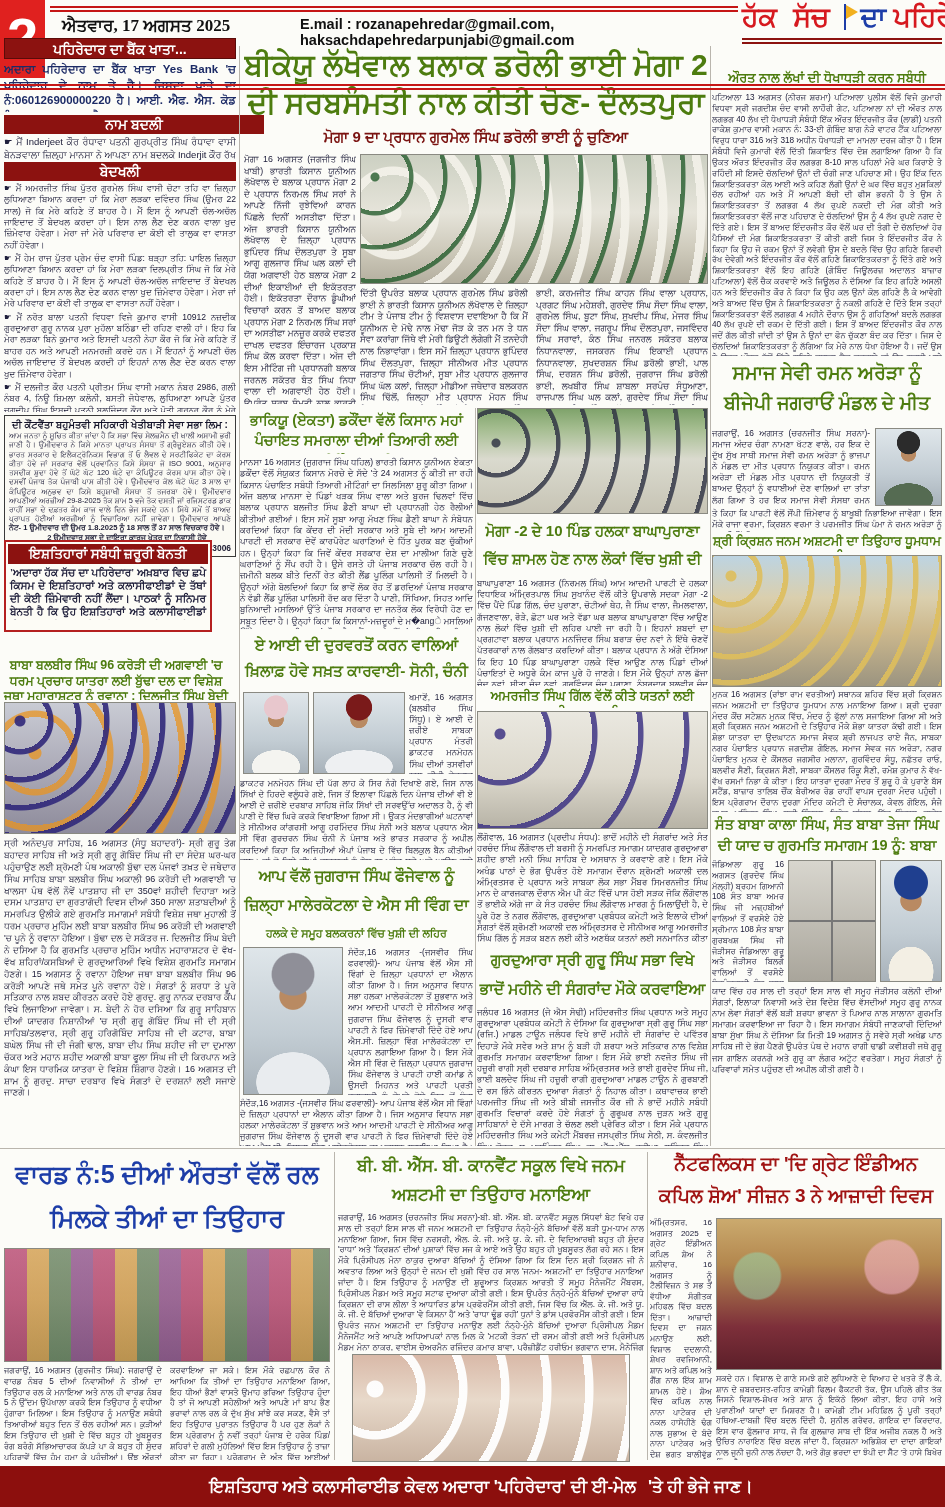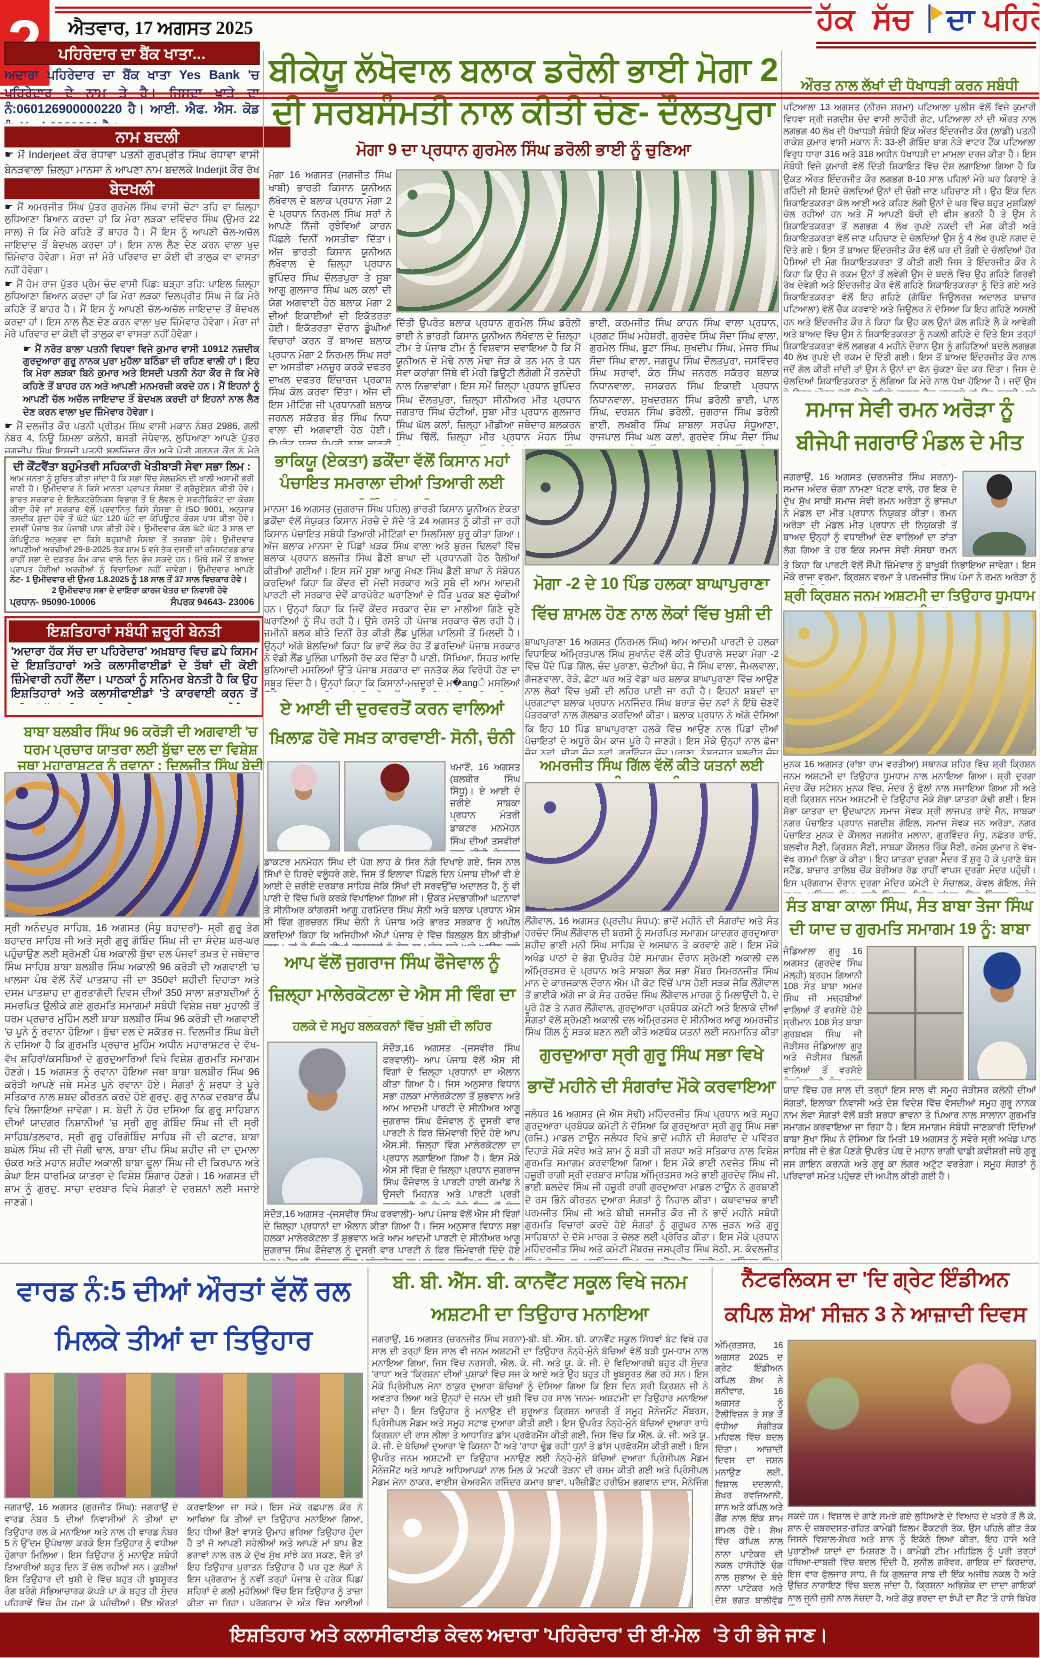--- a/index.html
+++ b/index.html
@@ -61,64 +61,65 @@
 </head>
 <body>
 
 <div class="page">
 
   <div class="abs" style="left:0;top:0;width:45px;height:78px;background:#e0211f;color:#fff;
               font-size:56px;font-weight:bold;text-align:center;line-height:76px;">2</div>
   <div class="abs redline" style="left:50px;top:6px;width:688px;"></div>
   <div class="abs redline" style="left:50px;top:10px;width:688px;"></div>
   <div class="abs" style="left:62px;top:16px;width:250px;font-family:'Liberation Serif',serif;font-size:17px;font-weight:bold;color:#111;">ਐਤਵਾਰ, 17 ਅਗਸਤ 2025</div>
+  <div class="abs" style="left:300px;top:16px;width:440px;font-size:14.5px;font-weight:bold;color:#111;">E.mail : rozanapehredar@gmail.com, haksachdapehredarpunjabi@gmail.com</div>
   <div class="abs" style="left:742px;top:2px;width:200px;height:34px;text-align:right;font-weight:bold;font-size:27px;white-space:nowrap;">
     <span style="color:#d6191f;font-family:Liberation Mono, monospace;">ਹੱਕ ਸੱਚ</span>
     <span class="flag"><span class="pole"></span><span class="pennant"></span></span>
     <span style="color:#1d3da8;">ਦਾ</span>
     <span style="color:#d6191f;">ਪਹਿਰੇਦਾਰ</span>
   </div>
   <div class="abs redline" style="left:742px;top:38px;width:200px;background:#8c1210;"></div>
   <div class="abs redline" style="left:742px;top:42px;width:200px;background:#8c1210;"></div>
 
   <div class="abs bar" style="left:4px;top:38px;width:232px;height:21px;font-size:14px;line-height:21px;border:1px solid #5a0c0a;">ਪਹਿਰੇਦਾਰ ਦਾ ਬੈਂਕ ਖਾਤਾ...</div>
   <div class="abs" style="left:4px;top:62px;width:232px;height:50px;font-size:11.5px;font-weight:bold;color:#1c2b66;line-height:1.35;text-align:justify;overflow:hidden;">ਅਦਾਰਾ ਪਹਿਰੇਦਾਰ ਦਾ ਬੈਂਕ ਖਾਤਾ Yes Bank 'ਚ ਪਹਿਰੇਦਾਰ ਦੇ ਨਾਮ ਤੇ ਹੈ। ਜਿਸਦਾ ਖਾਤੇ ਦਾ ਨੰ:060126900000220 ਹੈ। ਆਈ. ਐਫ. ਐਸ. ਕੋਡ ਨੰ: Yesb0000601 ਹੈ।</div>
 
   <div class="abs bar" style="left:4px;top:115px;width:260px;height:19px;font-size:14px;line-height:19px;">ਨਾਮ ਬਦਲੀ</div>
   <div class="abs bt" style="left:4px;top:136px;width:232px;height:24px;font-size:9.5px;">☛ ਮੈਂ Inderjeet ਕੌਰ ਰੰਧਾਵਾ ਪਤਨੀ ਗੁਰਪ੍ਰੀਤ ਸਿੰਘ ਰੰਧਾਵਾ ਵਾਸੀ ਬੇਨੜਵਾਲਾ ਜ਼ਿਲ੍ਹਾ ਮਾਨਸਾ ਨੇ ਆਪਣਾ ਨਾਮ ਬਦਲਕੇ Inderjit ਕੌਰ ਰੱਖ ਲਿਆ ਹੈ।</div>
 
   <div class="abs bar" style="left:4px;top:162px;width:232px;height:19px;font-size:14px;line-height:19px;">ਬੇਦਖਲੀ</div>
   <div class="abs bt" style="left:4px;top:183px;width:232px;height:229px;font-size:8.6px;">
     <p style="margin:0 0 2px 0;">☛ ਮੈਂ ਅਮਰਜੀਤ ਸਿੰਘ ਪੁੱਤਰ ਗੁਰਮੇਲ ਸਿੰਘ ਵਾਸੀ ਚੋਟਾ ਤਹਿ ਵਾ ਜ਼ਿਲ੍ਹਾ ਲੁਧਿਆਣਾ ਬਿਆਨ ਕਰਦਾ ਹਾਂ ਕਿ ਮੇਰਾ ਲੜਕਾ ਦਵਿੰਦਰ ਸਿੰਘ (ਉਮਰ 22 ਸਾਲ) ਜੋ ਕਿ ਮੇਰੇ ਕਹਿਣੇ ਤੋਂ ਬਾਹਰ ਹੈ। ਮੈਂ ਇਸ ਨੂੰ ਆਪਣੀ ਚੱਲ-ਅਚੱਲ ਜਾਇਦਾਦ ਤੋਂ ਬੇਦਖਲ ਕਰਦਾ ਹਾਂ। ਇਸ ਨਾਲ ਲੈਣ ਦੇਣ ਕਰਨ ਵਾਲਾ ਖੁਦ ਜ਼ਿੰਮੇਵਾਰ ਹੋਵੇਗਾ। ਮੇਰਾ ਜਾਂ ਮੇਰੇ ਪਰਿਵਾਰ ਦਾ ਕੋਈ ਵੀ ਤਾਲੁਕ ਵਾ ਵਾਸਤਾ ਨਹੀਂ ਹੋਵੇਗਾ।</p>
     <p style="margin:0 0 2px 0;">☛ ਮੈਂ ਹੇਮ ਰਾਜ ਪੁੱਤਰ ਪ੍ਰੇਮ ਚੰਦ ਵਾਸੀ ਪਿੰਡ: ਥੜ੍ਹਾ ਤਹਿ: ਪਾਇਲ ਜ਼ਿਲ੍ਹਾ ਲੁਧਿਆਣਾ ਬਿਆਨ ਕਰਦਾ ਹਾਂ ਕਿ ਮੇਰਾ ਲੜਕਾ ਦਿਲਪ੍ਰੀਤ ਸਿੰਘ ਜੋ ਕਿ ਮੇਰੇ ਕਹਿਣੇ ਤੋਂ ਬਾਹਰ ਹੈ। ਮੈਂ ਇਸ ਨੂੰ ਆਪਣੀ ਚੱਲ-ਅਚੱਲ ਜਾਇਦਾਦ ਤੋਂ ਬੇਦਖਲ ਕਰਦਾ ਹਾਂ। ਇਸ ਨਾਲ ਲੈਣ ਦੇਣ ਕਰਨ ਵਾਲਾ ਖੁਦ ਜ਼ਿੰਮੇਵਾਰ ਹੋਵੇਗਾ। ਮੇਰਾ ਜਾਂ ਮੇਰੇ ਪਰਿਵਾਰ ਦਾ ਕੋਈ ਵੀ ਤਾਲੁਕ ਵਾ ਵਾਸਤਾ ਨਹੀਂ ਹੋਵੇਗਾ।</p>
-    <p style="margin:0 0 2px 17px;font-weight:bold;">☛ ਮੈਂ ਨਰੋਤ ਬਾਲਾ ਪਤਨੀ ਵਿਧਵਾ ਵਿਜੇ ਕੁਮਾਰ ਵਾਸੀ 10912 ਨਜ਼ਦੀਕ ਗੁਰਦੁਆਰਾ ਗੁਰੂ ਨਾਨਕ ਪੁਰਾ ਮੁਹੱਲਾ ਬਠਿੰਡਾ ਦੀ ਰਹਿਣ ਵਾਲੀ ਹਾਂ। ਇਹ ਕਿ ਮੇਰਾ ਲੜਕਾ ਬਿਨੇ ਕੁਮਾਰ ਅਤੇ ਇਸਦੀ ਪਤਨੀ ਨੇਹਾ ਕੌਰ ਜੋ ਕਿ ਮੇਰੇ ਕਹਿਣੇ ਤੋਂ ਬਾਹਰ ਹਨ ਅਤੇ ਆਪਣੀ ਮਨਮਰਜ਼ੀ ਕਰਦੇ ਹਨ। ਮੈਂ ਇਹਨਾਂ ਨੂੰ ਆਪਣੀ ਚੱਲ ਅਚੱਲ ਜਾਇਦਾਦ ਤੋਂ ਬੇਦਖਲ ਕਰਦੀ ਹਾਂ ਇਹਨਾਂ ਨਾਲ ਲੈਣ ਦੇਣ ਕਰਨ ਵਾਲਾ ਖੁਦ ਜ਼ਿੰਮੇਵਾਰ ਹੋਵੇਗਾ।</p>
+    <p style="margin:0 0 2px 0;">☛ ਮੈਂ ਨਰੋਤ ਬਾਲਾ ਪਤਨੀ ਵਿਧਵਾ ਵਿਜੇ ਕੁਮਾਰ ਵਾਸੀ 10912 ਨਜ਼ਦੀਕ ਗੁਰਦੁਆਰਾ ਗੁਰੂ ਨਾਨਕ ਪੁਰਾ ਮੁਹੱਲਾ ਬਠਿੰਡਾ ਦੀ ਰਹਿਣ ਵਾਲੀ ਹਾਂ। ਇਹ ਕਿ ਮੇਰਾ ਲੜਕਾ ਬਿਨੇ ਕੁਮਾਰ ਅਤੇ ਇਸਦੀ ਪਤਨੀ ਨੇਹਾ ਕੌਰ ਜੋ ਕਿ ਮੇਰੇ ਕਹਿਣੇ ਤੋਂ ਬਾਹਰ ਹਨ ਅਤੇ ਆਪਣੀ ਮਨਮਰਜ਼ੀ ਕਰਦੇ ਹਨ। ਮੈਂ ਇਹਨਾਂ ਨੂੰ ਆਪਣੀ ਚੱਲ ਅਚੱਲ ਜਾਇਦਾਦ ਤੋਂ ਬੇਦਖਲ ਕਰਦੀ ਹਾਂ ਇਹਨਾਂ ਨਾਲ ਲੈਣ ਦੇਣ ਕਰਨ ਵਾਲਾ ਖੁਦ ਜ਼ਿੰਮੇਵਾਰ ਹੋਵੇਗਾ।</p>
     <p style="margin:0 0 2px 0;">☛ ਮੈਂ ਦਲਜੀਤ ਕੌਰ ਪਤਨੀ ਪ੍ਰੀਤਮ ਸਿੰਘ ਵਾਸੀ ਮਕਾਨ ਨੰਬਰ 2986, ਗਲੀ ਨੰਬਰ 4, ਨਿਊ ਸ਼ਿਮਲਾ ਕਲੋਨੀ, ਬਸਤੀ ਜੋਧੇਵਾਲ, ਲੁਧਿਆਣਾ ਆਪਣੇ ਪੁੱਤਰ ਜਗਦੀਪ ਸਿੰਘ ਇਸਦੀ ਪਤਨੀ ਬਲਜਿੰਦਰ ਕੌਰ ਅਤੇ ਪੋਤੀ ਗੁਰਨੂਰ ਕੌਰ ਨੂੰ ਮੇਰੇ ਨਾਲ ਲੜਾਈ ਝਗੜੇ ਕਰਨ ਅਤੇ ਕਹਿਣੇ ਤੋਂ ਬਾਹਰ ਹੋਣ ਕਰਕੇ ਆਪਣੀ ਚੱਲ ਅਚੱਲ ਜਾਇਦਾਦ ਤੋਂ ਬੇਦਖਲ ਕਰਦੀ ਹਾਂ। ਇਹਨਾਂ ਨਾਲ ਲੈਣ ਦੇਣ ਕਰਨ ਵਾਲਾ ਖੁਦ ਜ਼ਿੰਮੇਵਾਰ ਹੋਵੇਗਾ। ਮੇਰੀ ਅਤੇ ਮੇਰੇ ਪਰਿਵਾਰ ਦੀ ਕੋਈ ਜ਼ਿੰਮੇਵਾਰੀ ਨਹੀਂ ਹੋਵੇਗੀ।</p>
 
   </div>
 
   <div class="abs coopbox" style="left:4px;top:415px;width:232px;height:142px;padding:3px 4px;">
     <div style="font-size:10px;font-weight:bold;text-align:center;color:#14142a;">ਦੀ ਕੌਂਟਵੈਂਤਾ ਬਹੁਮੰਤਵੀ ਸਹਿਕਾਰੀ ਖੇਤੀਬਾੜੀ ਸੇਵਾ ਸਭਾ ਲਿਮ :</div>
     <div class="bt" style="font-size:7.4px;height:92px;line-height:1.25;">ਆਮ ਜਨਤਾ ਨੂੰ ਸੂਚਿਤ ਕੀਤਾ ਜਾਂਦਾ ਹੈ ਕਿ ਸਭਾ ਵਿੱਚ ਸੇਲਜ਼ਮੈਨ ਦੀ ਖਾਲੀ ਅਸਾਮੀ ਭਰੀ ਜਾਣੀ ਹੈ। ਉਮੀਦਵਾਰ ਨੇ ਕਿਸੇ ਮਾਨਤਾ ਪ੍ਰਾਪਤ ਸੰਸਥਾ ਤੋਂ ਗ੍ਰੈਜੂਏਸ਼ਨ ਕੀਤੀ ਹੋਵੇ। ਭਾਰਤ ਸਰਕਾਰ ਦੇ ਇਲੈਕਟ੍ਰੋਨਿਕਸ ਵਿਭਾਗ ਤੋਂ ਓ ਲੈਵਲ ਦੇ ਸਰਟੀਫਿਕੇਟ ਦਾ ਕੋਰਸ ਕੀਤਾ ਹੋਵੇ ਜਾਂ ਸਰਕਾਰ ਵੱਲੋਂ ਪ੍ਰਵਾਨਿਤ ਕਿਸੇ ਸੰਸਥਾ ਜੋ ISO 9001, ਅਨੁਸਾਰ ਤਸਦੀਕ ਸ਼ੁਦਾ ਹੋਵੇ ਤੋਂ ਘੱਟੋ ਘੱਟ 120 ਘੰਟੇ ਦਾ ਕੰਪਿਊਟਰ ਕੋਰਸ ਪਾਸ ਕੀਤਾ ਹੋਵੇ। ਦਸਵੀਂ ਪੰਜਾਬ ਤੱਕ ਪੰਜਾਬੀ ਪਾਸ ਕੀਤੀ ਹੋਵੇ। ਉਮੀਦਵਾਰ ਕੋਲ ਘੱਟੋ ਘੱਟ 3 ਸਾਲ ਦਾ ਕੰਪਿਊਟਰ ਅਨੁਭਵ ਦਾ ਕਿਸੇ ਬਹੁਸ਼ਾਖੀ ਸੰਸਥਾ ਤੋਂ ਤਜਰਬਾ ਹੋਵੇ। ਉਮੀਦਵਾਰ ਆਪਣੀਆਂ ਅਰਜ਼ੀਆਂ 29-8-2025 ਤੱਕ ਸ਼ਾਮ 5 ਵਜੇ ਤੱਕ ਦਸਤੀ ਜਾਂ ਰਜਿਸਟਰਡ ਡਾਕ ਰਾਹੀਂ ਸਭਾ ਦੇ ਦਫ਼ਤਰ ਕੰਮ ਕਾਜ ਵਾਲੇ ਦਿਨ ਭੇਜ ਸਕਦੇ ਹਨ। ਮਿੱਥੇ ਸਮੇਂ ਤੋਂ ਬਾਅਦ ਪ੍ਰਾਪਤ ਹੋਈਆਂ ਅਰਜ਼ੀਆਂ ਨੂੰ ਵਿਚਾਰਿਆ ਨਹੀਂ ਜਾਵੇਗਾ। ਉਮੀਦਵਾਰ ਆਪਣੇ ਦਸਤਾਵੇਜ਼ਾਂ ਦੀ ਖਾਸ ਕਾਪੀ ਅਤੇ ਇੱਕ ਅਟੈਸਟਡ ਕਾਪੀ ਮਿਤੀ 3-9-2025 ਨੂੰ ਸਵੇਰੇ 11 ਵਜੇ ਸਭਾ ਦੇ ਦਫਤਰ ਵਿਖੇ ਹਾਜ਼ਰ ਹੋ ਕੇ ਭਰਤੀ ਸਬੰਧੀ ਸਿਲੈਕਸ਼ਨ ਕਮੇਟੀ ਦਾ ਫੈਸਲਾ ਅੰਤਿਮ ਹੋਵੇਗਾ।</div>
     <div style="font-size:7.6px;font-weight:bold;">ਨੋਟ- 1 ਉਮੀਦਵਾਰ ਦੀ ਉਮਰ 1.8.2025 ਨੂੰ 18 ਸਾਲ ਤੋਂ 37 ਸਾਲ ਵਿਚਕਾਰ ਹੋਵੇ।</div>
     <div style="font-size:7.6px;font-weight:bold;text-indent:14px;text-align:center;">2 ਉਮੀਦਵਾਰ ਸਭਾ ਦੇ ਦਾਇਰਾ ਕਾਰਜ ਖੇਤਰ ਦਾ ਨਿਵਾਸੀ ਹੋਵੇ</div>
     <div style="display:flex;justify-content:space-between;font-size:8.4px;font-weight:bold;">
       <span>ਪ੍ਰਧਾਨ- 95090-10006</span>
       <span>ਸੰਪਰਕ 94643- 23006</span>
     </div>
   </div>
 
-  <div class="abs adbox" style="left:4px;top:560px;width:236px;height:92px;">
+  <div class="abs adbox" style="left:4px;top:540px;width:208px;height:92px;font-family:Liberation Serif, serif;">
     <div class="bar" style="height:20px;font-size:13.5px;line-height:20px;margin:2px;">ਇਸ਼ਤਿਹਾਰਾਂ ਸਬੰਧੀ ਜ਼ਰੂਰੀ ਬੇਨਤੀ</div>
     <div class="bt" style="font-size:10.5px;font-weight:bold;padding:0 4px;height:54px;line-height:1.25;">
       <span>'ਅਦਾਰਾ ਹੱਕ ਸੱਚ ਦਾ ਪਹਿਰੇਦਾਰ' ਅਖ਼ਬਾਰ ਵਿਚ ਛਪੇ ਕਿਸਮ ਦੇ ਇਸ਼ਤਿਹਾਰਾਂ ਅਤੇ ਕਲਾਸੀਫਾਈਡਾਂ ਦੇ ਤੱਥਾਂ ਦੀ ਕੋਈ ਜ਼ਿੰਮੇਵਾਰੀ ਨਹੀਂ ਲੈਂਦਾ। ਪਾਠਕਾਂ ਨੂੰ ਸਨਿਮਰ ਬੇਨਤੀ ਹੈ ਕਿ ਉਹ ਇਸ਼ਤਿਹਾਰਾਂ ਅਤੇ ਕਲਾਸੀਫਾਈਡਾਂ 'ਤੇ ਕਾਰਵਾਈ ਕਰਨ ਤੋਂ ਪਹਿਲਾਂ ਤੱਥਾਂ ਦੀ ਪੁਸ਼ਟੀ ਕਰ ਲੈਣ।</span>
       <span style="float:right;font-weight:bold;">- ਮੈਨੇਜਰ</span>
     </div>
   </div>
 
-  <div class="abs hl" style="left:12px;top:658px;width:232px;height:42px;font-size:12.5px;line-height:1.25;">ਬਾਬਾ ਬਲਬੀਰ ਸਿੰਘ 96 ਕਰੋੜੀ ਦੀ ਅਗਵਾਈ 'ਚ ਧਰਮ ਪ੍ਰਚਾਰ ਯਾਤਰਾ ਲਈ ਬੁੱਢਾ ਦਲ ਦਾ ਵਿਸ਼ੇਸ਼ ਜਥਾ ਮਹਾਰਾਸ਼ਟਰ ਨੂੰ ਰਵਾਨਾ : ਦਿਲਜੀਤ ਸਿੰਘ ਬੇਦੀ</div>
+  <div class="abs hl" style="left:0;top:658px;width:232px;height:42px;font-size:12.5px;line-height:1.25;">ਬਾਬਾ ਬਲਬੀਰ ਸਿੰਘ 96 ਕਰੋੜੀ ਦੀ ਅਗਵਾਈ 'ਚ ਧਰਮ ਪ੍ਰਚਾਰ ਯਾਤਰਾ ਲਈ ਬੁੱਢਾ ਦਲ ਦਾ ਵਿਸ਼ੇਸ਼ ਜਥਾ ਮਹਾਰਾਸ਼ਟਰ ਨੂੰ ਰਵਾਨਾ : ਦਿਲਜੀਤ ਸਿੰਘ ਬੇਦੀ</div>
   <div class="abs photo ph-budha" style="left:4px;top:702px;width:232px;height:132px;"></div>
   <div class="abs bt" style="left:4px;top:838px;width:232px;height:308px;font-size:9px;">ਸ੍ਰੀ ਅਨੰਦਪੁਰ ਸਾਹਿਬ, 16 ਅਗਸਤ (ਸੰਧੂ ਬਹਾਦਰਾਂ)- ਸ੍ਰੀ ਗੁਰੂ ਤੇਗ ਬਹਾਦਰ ਸਾਹਿਬ ਜੀ ਅਤੇ ਸ੍ਰੀ ਗੁਰੂ ਗੋਬਿੰਦ ਸਿੰਘ ਜੀ ਦਾ ਸੰਦੇਸ਼ ਘਰ-ਘਰ ਪਹੁੰਚਾਉਣ ਲਈ ਸ਼੍ਰੋਮਣੀ ਪੰਥ ਅਕਾਲੀ ਬੁੱਢਾ ਦਲ ਪੰਜਵਾਂ ਤਖ਼ਤ ਦੇ ਜਥੇਦਾਰ ਸਿੰਘ ਸਾਹਿਬ ਬਾਬਾ ਬਲਬੀਰ ਸਿੰਘ ਅਕਾਲੀ 96 ਕਰੋੜੀ ਦੀ ਅਗਵਾਈ 'ਚ ਖਾਲਸਾ ਪੰਥ ਵੱਲੋਂ ਨੌਵੇਂ ਪਾਤਸ਼ਾਹ ਜੀ ਦਾ 350ਵਾਂ ਸ਼ਹੀਦੀ ਦਿਹਾੜਾ ਅਤੇ ਦਸਮ ਪਾਤਸ਼ਾਹ ਦਾ ਗੁਰਤਾਗੱਦੀ ਦਿਵਸ ਦੀਆਂ 350 ਸਾਲਾ ਸ਼ਤਾਬਦੀਆਂ ਨੂੰ ਸਮਰਪਿਤ ਉਲੀਕੇ ਗਏ ਗੁਰਮਤਿ ਸਮਾਗਮਾਂ ਸਬੰਧੀ ਵਿਸ਼ੇਸ਼ ਜਥਾ ਮੁਹਾਲੀ ਤੋਂ ਧਰਮ ਪ੍ਰਚਾਰ ਮੁਹਿੰਮ ਲਈ ਬਾਬਾ ਬਲਬੀਰ ਸਿੰਘ 96 ਕਰੋੜੀ ਦੀ ਅਗਵਾਈ 'ਚ ਪੂਨੇ ਨੂੰ ਰਵਾਨਾ ਹੋਇਆ। ਬੁੱਢਾ ਦਲ ਦੇ ਸਕੱਤਰ ਜ. ਦਿਲਜੀਤ ਸਿੰਘ ਬੇਦੀ ਨੇ ਦਸਿਆ ਹੈ ਕਿ ਗੁਰਮਤਿ ਪ੍ਰਚਾਰ ਮੁਹਿੰਮ ਅਧੀਨ ਮਹਾਰਾਸ਼ਟਰ ਦੇ ਵੱਖ-ਵੱਖ ਸ਼ਹਿਰਾਂ/ਕਸਬਿਆਂ ਦੇ ਗੁਰਦੁਆਰਿਆਂ ਵਿਖੇ ਵਿਸ਼ੇਸ਼ ਗੁਰਮਤਿ ਸਮਾਗਮ ਹੋਣਗੇ। 15 ਅਗਸਤ ਨੂੰ ਰਵਾਨਾ ਹੋਇਆ ਜਥਾ ਬਾਬਾ ਬਲਬੀਰ ਸਿੰਘ 96 ਕਰੋੜੀ ਆਪਣੇ ਜਥੇ ਸਮੇਤ ਪੂਨੇ ਰਵਾਨਾ ਹੋਏ। ਸੰਗਤਾਂ ਨੂੰ ਸ਼ਰਧਾ ਤੇ ਪੂਰੇ ਸਤਿਕਾਰ ਨਾਲ ਸ਼ਬਦ ਕੀਰਤਨ ਕਰਦੇ ਹੋਏ ਗੁਰਦੁ. ਗੁਰੂ ਨਾਨਕ ਦਰਬਾਰ ਕੈਂਪ ਵਿਖੇ ਲਿਜਾਇਆ ਜਾਵੇਗਾ। ਸ. ਬੇਦੀ ਨੇ ਹੋਰ ਦਸਿਆ ਕਿ ਗੁਰੂ ਸਾਹਿਬਾਨ ਦੀਆਂ ਯਾਦਗਰ ਨਿਸ਼ਾਨੀਆਂ 'ਚ ਸ੍ਰੀ ਗੁਰੂ ਗੋਬਿੰਦ ਸਿੰਘ ਜੀ ਦੀ ਸ੍ਰੀ ਸਾਹਿਬ/ਤਲਵਾਰ, ਸ੍ਰੀ ਗੁਰੂ ਹਰਿਗੋਬਿੰਦ ਸਾਹਿਬ ਜੀ ਦੀ ਕਟਾਰ, ਬਾਬਾ ਬਘੇਲ ਸਿੰਘ ਜੀ ਦੀ ਜੰਗੀ ਢਾਲ, ਬਾਬਾ ਦੀਪ ਸਿੰਘ ਸ਼ਹੀਦ ਜੀ ਦਾ ਦੁਮਾਲਾ ਚੱਕਰ ਅਤੇ ਮਹਾਨ ਸ਼ਹੀਦ ਅਕਾਲੀ ਬਾਬਾ ਫੂਲਾ ਸਿੰਘ ਜੀ ਦੀ ਕਿਰਪਾਨ ਅਤੇ ਕੰਘਾ ਇਸ ਧਾਰਮਿਕ ਯਾਤਰਾ ਦੇ ਵਿਸ਼ੇਸ਼ ਸ਼ਿੰਗਾਰ ਹੋਣਗੇ। 16 ਅਗਸਤ ਦੀ ਸ਼ਾਮ ਨੂੰ ਗੁਰਦੁ. ਸਾਚਾ ਦਰਬਾਰ ਵਿਖੇ ਸੰਗਤਾਂ ਦੇ ਦਰਸ਼ਨਾਂ ਲਈ ਸਜਾਏ ਜਾਣਗੇ।</div>
 
   <div class="abs hl" style="left:244px;top:46px;width:464px;height:80px;font-size:30px;line-height:1.25;">ਬੀਕੇਯੂ ਲੱਖੋਵਾਲ ਬਲਾਕ ਡਰੋਲੀ ਭਾਈ ਮੋਗਾ 2 ਦੀ ਸਰਬਸੰਮਤੀ ਨਾਲ ਕੀਤੀ ਚੋਣ- ਦੌਲਤਪੁਰਾ</div>
   <div class="abs hl" style="left:244px;top:128px;width:464px;height:22px;font-size:15px;color:#7a1210;">ਮੋਗਾ 9 ਦਾ ਪ੍ਰਧਾਨ ਗੁਰਮੇਲ ਸਿੰਘ ਡਰੋਲੀ ਭਾਈ ਨੂੰ ਚੁਣਿਆ</div>
   <div class="abs bt" style="left:244px;top:154px;width:112px;height:250px;font-size:8.8px;">ਮੋਗਾ 16 ਅਗਸਤ (ਜਗਜੀਤ ਸਿੰਘ ਖਾਬੀ) ਭਾਰਤੀ ਕਿਸਾਨ ਯੂਨੀਅਨ ਲੱਖੋਵਾਲ ਦੇ ਬਲਾਕ ਪ੍ਰਧਾਨ ਮੋਗਾ 2 ਦੇ ਪ੍ਰਧਾਨ ਨਿਰਮਲ ਸਿੰਘ ਸਰਾਂ ਨੇ ਆਪਣੇ ਨਿੱਜੀ ਰੁਝੇਵਿਆਂ ਕਾਰਨ ਪਿੱਛਲੇ ਦਿਨੀਂ ਅਸਤੀਫਾ ਦਿੱਤਾ। ਅੱਜ ਭਾਰਤੀ ਕਿਸਾਨ ਯੂਨੀਅਨ ਲੱਖੋਵਾਲ ਦੇ ਜ਼ਿਲ੍ਹਾ ਪ੍ਰਧਾਨ ਭੁਪਿੰਦਰ ਸਿੰਘ ਦੌਲਤਪੁਰਾ ਤੇ ਸੂਬਾ ਆਗੂ ਗੁਲਜਾਰ ਸਿੰਘ ਘਲ ਕਲਾਂ ਦੀ ਯੋਗ ਅਗਵਾਈ ਹੇਠ ਬਲਾਕ ਮੋਗਾ 2 ਦੀਆਂ ਇਕਾਈਆਂ ਦੀ ਇਕੱਤਰਤਾ ਹੋਈ। ਇਕੱਤਰਤਾ ਦੌਰਾਨ ਡੂੰਘੀਆਂ ਵਿਚਾਰਾਂ ਕਰਨ ਤੋਂ ਬਾਅਦ ਬਲਾਕ ਪ੍ਰਧਾਨ ਮੋਗਾ 2 ਨਿਰਮਲ ਸਿੰਘ ਸਰਾਂ ਦਾ ਅਸਤੀਫਾ ਮਨਜ਼ੂਰ ਕਰਕੇ ਦਫਤਰ ਦਾਖਲ ਦਫਤਰ ਇੰਚਾਰਜ ਪ੍ਰਕਾਸ਼ ਸਿੰਘ ਕੋਲ ਕਰਵਾ ਦਿੱਤਾ। ਅੱਜ ਦੀ ਇਸ ਮੀਟਿੰਗ ਜੀ ਪ੍ਰਧਾਨਗੀ ਬਲਾਕ ਜਰਨਲ ਸਕੱਤਰ ਬੰਤ ਸਿੰਘ ਨਿਧਾ ਵਾਲਾ ਦੀ ਅਗਵਾਈ ਹੇਠ ਹੋਈ। ਉਪਰੰਤ ਸਰਬ ਸੰਮਤੀ ਨਾਲ ਭਾਰਤੀ ਕਿਸਾਨ ਯੂਨੀਅਨ ਲੱਖੋਵਾਲ ਬਲਾਕ ਮੋਗਾ 2 ਦੀ ਚੋਣ ਕੀਤੀ ਗਈ। ਇਸ ਚੋਣ ਚ ਮੋਗਾ 2 ਬਲਾਕ ਪ੍ਰਧਾਨ ਲਈ ਇਕਾਈ ਪ੍ਰਧਾਨ ਜਸਕਰਨ ਸਿੰਘ ਨਿਝਾਵਾਲਾ ਨੇ ਗੁਰਮੇਲ ਸਿੰਘ ਡਰੋਲੀ ਭਾਈ ਦਾ ਨਾਮ ਪੇਸ਼ ਕੀਤਾ ਅਤੇ ਉਹਨਾਂ ਦੇ ਨਾਮ ਦੀ ਹਾਮੀ ਜਸਵੀਰ ਸਿੰਘ ਚੋਟੀਆਂ ਤੇ ਸਮੂਹ ਇਕਾਈ ਪ੍ਰਧਾਨਾਂ ਨੇ ਹੱਥ ਖੜੇ ਕਰਕੇ ਪ੍ਰਵਾਨਗੀ ਦਿੱਤੀ। ਇਸ ਤਰ੍ਹਾਂ ਸਰਬ ਸੰਮਤੀ ਨਾਲ ਬਲਾਕ ਮੋਗਾ 2 ਦਾ ਪ੍ਰਧਾਨ ਗੁਰਮੇਲ ਸਿੰਘ ਡਰੋਲੀ ਭਾਈ ਨੂੰ ਚੁਣਿਆ ਤੇ ਮੌਕੇ ਤੇ ਹੀ ਨਿਯੁਕਤੀ ਪੱਤਰ ਦਿੱਤਾ ਗਿਆ। ਇਸ ਸਮੇਂ ਸਮੁੱਚੀ ਟੀਮ ਨੇ ਉਹਨਾਂ ਨੂੰ ਵਧਾਈ</div>
   <div class="abs photo ph-meeting" style="left:360px;top:154px;width:348px;height:130px;"></div>
   <div class="abs bt" style="left:360px;top:288px;width:168px;height:117px;font-size:8.8px;">ਦਿੱਤੀ ਉਪਰੰਤ ਬਲਾਕ ਪ੍ਰਧਾਨ ਗੁਰਮੇਲ ਸਿੰਘ ਡਰੋਲੀ ਭਾਈ ਨੇ ਭਾਰਤੀ ਕਿਸਾਨ ਯੂਨੀਅਨ ਲੱਖੋਵਾਲ ਦੇ ਜ਼ਿਲ੍ਹਾ ਟੀਮ ਤੇ ਪੰਜਾਬ ਟੀਮ ਨੂੰ ਵਿਸ਼ਵਾਸ ਦਵਾਇਆ ਹੈ ਕਿ ਮੈਂ ਯੂਨੀਅਨ ਦੇ ਮੋਢੇ ਨਾਲ ਮੋਢਾ ਜੋੜ ਕੇ ਤਨ ਮਨ ਤੇ ਧਨ ਸੇਵਾ ਕਰਾਂਗਾ ਜਿੱਥੇ ਵੀ ਮੇਰੀ ਡਿਊਟੀ ਲੱਗੇਗੀ ਮੈਂ ਤਨਦੇਹੀ ਨਾਲ ਨਿਭਾਵਾਂਗਾ। ਇਸ ਸਮੇਂ ਜ਼ਿਲ੍ਹਾ ਪ੍ਰਧਾਨ ਭੁਪਿੰਦਰ ਸਿੰਘ ਦੌਲਤਪੁਰਾ, ਜ਼ਿਲ੍ਹਾ ਸੀਨੀਅਰ ਮੀਤ ਪ੍ਰਧਾਨ ਜਗਤਾਰ ਸਿੰਘ ਚੋਟੀਆਂ, ਸੂਬਾ ਮੀਤ ਪ੍ਰਧਾਨ ਗੁਲਜਾਰ ਸਿੰਘ ਘੱਲ ਕਲਾਂ, ਜ਼ਿਲ੍ਹਾ ਮੀਡੀਆ ਜਥੇਦਾਰ ਬਲਕਰਨ ਸਿੰਘ ਢਿੱਲੋਂ, ਜ਼ਿਲ੍ਹਾ ਮੀਤ ਪ੍ਰਧਾਨ ਮੋਹਨ ਸਿੰਘ ਨਿਧਾਨਵਾਲਾ, ਜਸਵੀਰ ਸਿੰਘ ਚੋਟੀਆਂ, ਪ੍ਰਗਟ ਸਿੰਘ ਚੋਟੀਆਂ ਕਲਾਂ, ਚਰਨਜੀਤ ਸਿੰਘ ਵਾਣੀਏ ਵਾਲਾ, ਮੇਜਰ ਸਿੰਘ ਡਰੋਲੀ</div>
   <div class="abs bt" style="left:536px;top:288px;width:172px;height:117px;font-size:8.8px;">ਭਾਈ, ਕਰਮਜੀਤ ਸਿੰਘ ਕਾਹਨ ਸਿੰਘ ਵਾਲਾ ਪ੍ਰਧਾਨ, ਪ੍ਰਗਟ ਸਿੰਘ ਮਹੇਸ਼ਰੀ, ਗੁਰਦੇਵ ਸਿੰਘ ਸੌਦਾ ਸਿੰਘ ਵਾਲਾ, ਗੁਰਮੇਲ ਸਿੰਘ, ਬੂਟਾ ਸਿੰਘ, ਸੁਖਦੀਪ ਸਿੰਘ, ਮੇਜਰ ਸਿੰਘ ਸੌਦਾ ਸਿੰਘ ਵਾਲਾ, ਜਗਰੂਪ ਸਿੰਘ ਦੌਲਤਪੁਰਾ, ਜਸਵਿੰਦਰ ਸਿੰਘ ਸਰਾਵਾਂ, ਕੰਠ ਸਿੰਘ ਜਨਰਲ ਸਕੱਤਰ ਬਲਾਕ ਨਿਧਾਨਵਾਲਾ, ਜਸਕਰਨ ਸਿੰਘ ਇਕਾਈ ਪ੍ਰਧਾਨ ਨਿਧਾਨਵਾਲਾ, ਸੁਖਦਰਸ਼ਨ ਸਿੰਘ ਡਰੋਲੀ ਭਾਈ, ਪਾਲ ਸਿੰਘ, ਦਰਸ਼ਨ ਸਿੰਘ ਡਰੋਲੀ, ਜੁਗਰਾਜ ਸਿੰਘ ਡਰੋਲੀ ਭਾਈ, ਲਖਬੀਰ ਸਿੰਘ ਸ਼ਾਬਲਾ ਸਰਪੰਚ ਸੰਧੂਆਣਾ, ਰਾਜਪਾਲ ਸਿੰਘ ਘਲ ਕਲਾਂ, ਗੁਰਦੇਵ ਸਿੰਘ ਸੌਦਾ ਸਿੰਘ ਵਾਲਾ, ਗੁਰਮੇਲ ਸਿੰਘ ਡਰੱਗ, ਸੁਖਦੀਪ ਸਿੰਘ, ਮੇਜਰ ਸਿੰਘ, ਜੁਗਰਾਜ ਸਿੰਘ ਦੌਲਤਪੁਰਾ, ਆਦਿ ਹਾਜ਼ਰ ਸਨ।</div>
 

